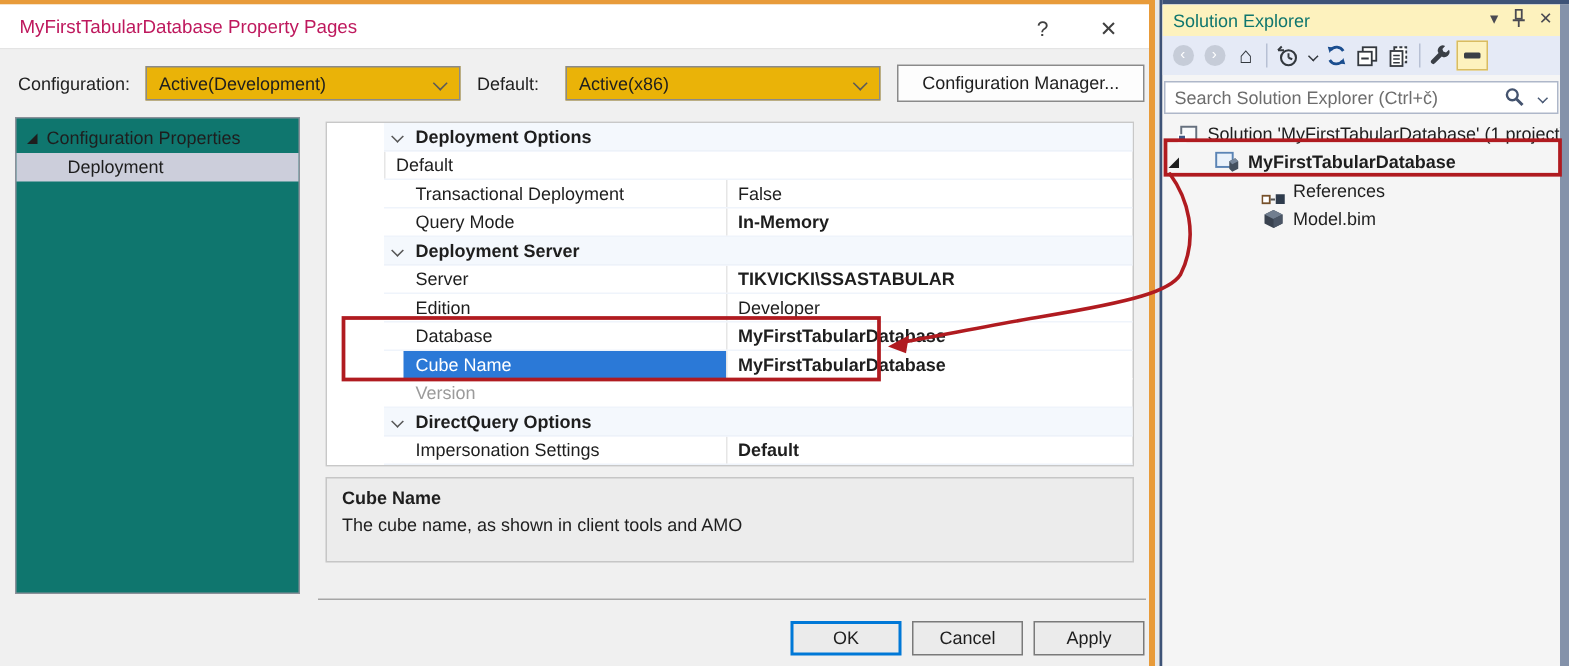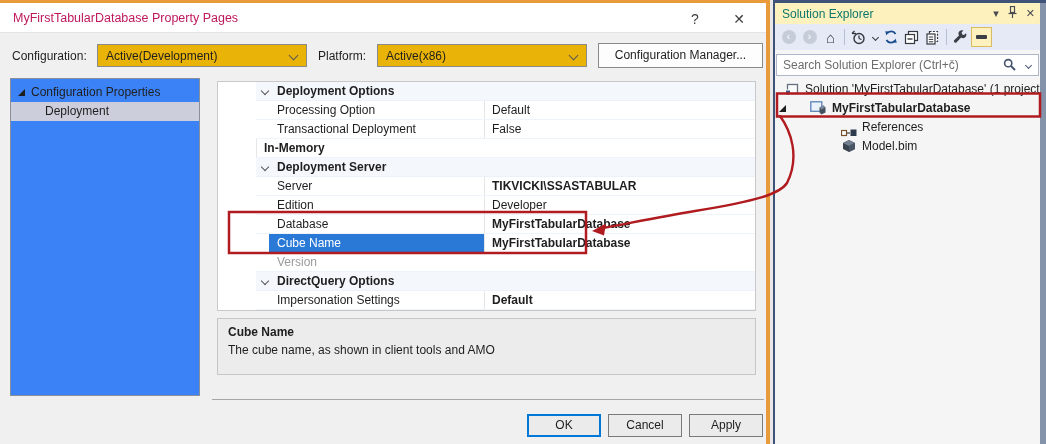--- a/index.html
+++ b/index.html
@@ -13,21 +13,21 @@
   .dlg-title { position:absolute; left:13px; top:8px; font-size:12.5px; color:#be185d; }
   .dlg-help { position:absolute; right:58px; top:5px; width:26px; height:22px; text-align:center; line-height:22px; font-size:14px; color:#404040; }
   .dlg-close { position:absolute; right:12px; top:5px; width:30px; height:22px; text-align:center; line-height:22px; font-size:14px; color:#404040; }
 
   .lbl { position:absolute; color:#1E1E1E; }
   .combo { position:absolute; height:23px; background:#eab308; border:1px solid #8A8A8A; display:flex; align-items:center; padding:0 22px 0 8px; }
   .combo .chev, .chev-s { width:7px; height:7px; border-right:1.6px solid #5A5A5A; border-bottom:1.6px solid #5A5A5A; transform:rotate(45deg); position:absolute; right:9px; top:7px; }
   .btn-cm { position:absolute; left:598px; top:43px; width:165px; height:25px; background:#FDFDFD; border:1px solid #8A8A8A; text-align:center; line-height:23px; }
 
   
-  .nav-tree { position:absolute; left:10px; top:78px; width:190px; height:318px; background:#3b82f6; border:1px solid #8A9099; }
+  .nav-tree { position:absolute; left:10px; top:78px; width:190px; height:318px; background:#0f766e; border:1px solid #8A9099; }
   .nav-root { position:relative; height:19px; line-height:19px; padding-left:20px; margin-top:4px; }
   .tri-exp { position:absolute; width:0; height:0; border-bottom:7px solid #1E1E1E; border-left:7px solid transparent; }
   .nav-root .tri-exp { left:7px; top:6px; }
   .nav-child { height:19px; line-height:19px; padding-left:34px; background:#CCCEDB; }
 
   
   .grid { position:absolute; left:217px; top:81px; width:539px; height:230px; background:#fff; border:1px solid #C8C8C8;padding-left:38px; }
   .g-row { display:flex; height:19px; align-items:center; }
   .g-cat { background:#F4F8FD; font-weight:bold; border-bottom:1px solid #EDF2F9; position:relative; padding-left:21px; }
   .g-cat .chev-c { position:absolute; left:6px; top:6px; width:6px; height:6px; border-right:1.6px solid #555; border-bottom:1.6px solid #555; transform:rotate(45deg); }
@@ -97,21 +97,21 @@
     <div class="dlg-title">MyFirstTabularDatabase Property Pages</div>
     <div class="dlg-help">?</div>
     <div class="dlg-close">✕</div>
   </div>
 
   <div class="lbl" style="left:12px; top:49px;">Configuration:</div>
   <div class="combo" style="left:97px; top:44px; width:210px;">
     <span>Active(Development)</span>
     <span class="chev"></span>
   </div>
-  <div class="lbl" style="left:318px; top:49px;">Platform:</div>
+  <div class="lbl" style="left:318px; top:49px;">Default:</div>
   <div class="combo" style="left:377px; top:44px; width:210px;">
     <span>Active(x86)</span>
     <span class="chev"></span>
   </div>
   <div class="btn-cm">Configuration Manager...</div>
 
   <div class="nav-tree">
     <div class="nav-root">
       <span class="tri-exp"></span>
       <span>Configuration Properties</span>
@@ -120,28 +120,28 @@
       <span>Deployment</span>
     </div>
   </div>
 
   <div class="grid">
     <div class="g-row g-cat">
         <span class="chev-c"></span>
         <span>Deployment Options</span>
       </div>
     <div class="g-row g-item">
-        <div class="cell-name">Processing Option</div>
         <div class="cell-val">Default</div>
       </div>
     <div class="g-row g-item">
         <div class="cell-name">Transactional Deployment</div>
         <div class="cell-val">False</div>
       </div>
     <div class="g-row g-item">
+        <div class="cell-name">Query Mode</div>
         <div class="cell-val b">In-Memory</div>
       </div>
     <div class="g-row g-cat">
         <span class="chev-c"></span>
         <span>Deployment Server</span>
       </div>
     <div class="g-row g-item">
         <div class="cell-name">Server</div>
         <div class="cell-val b">TIKVICKI\SSASTABULAR</div>
       </div>

